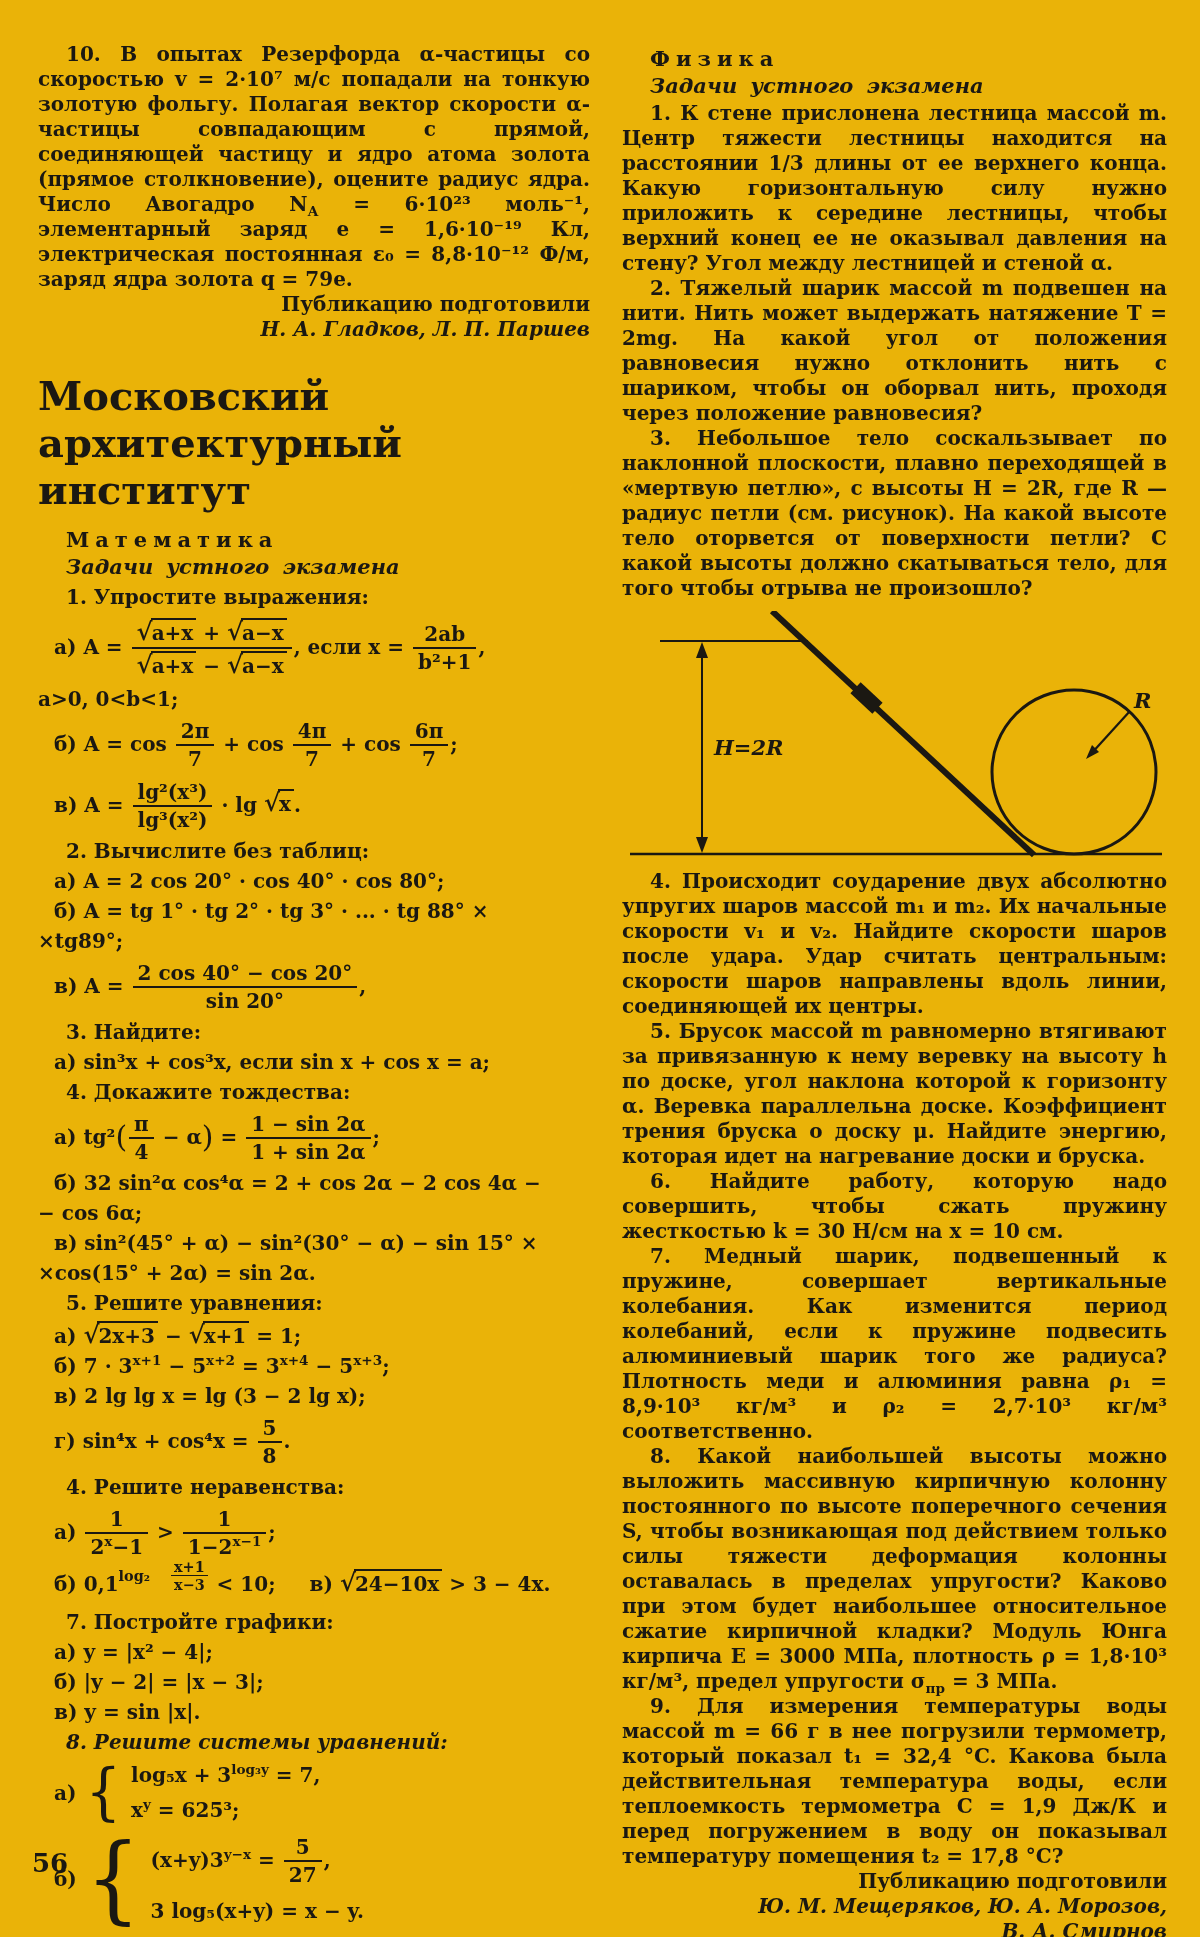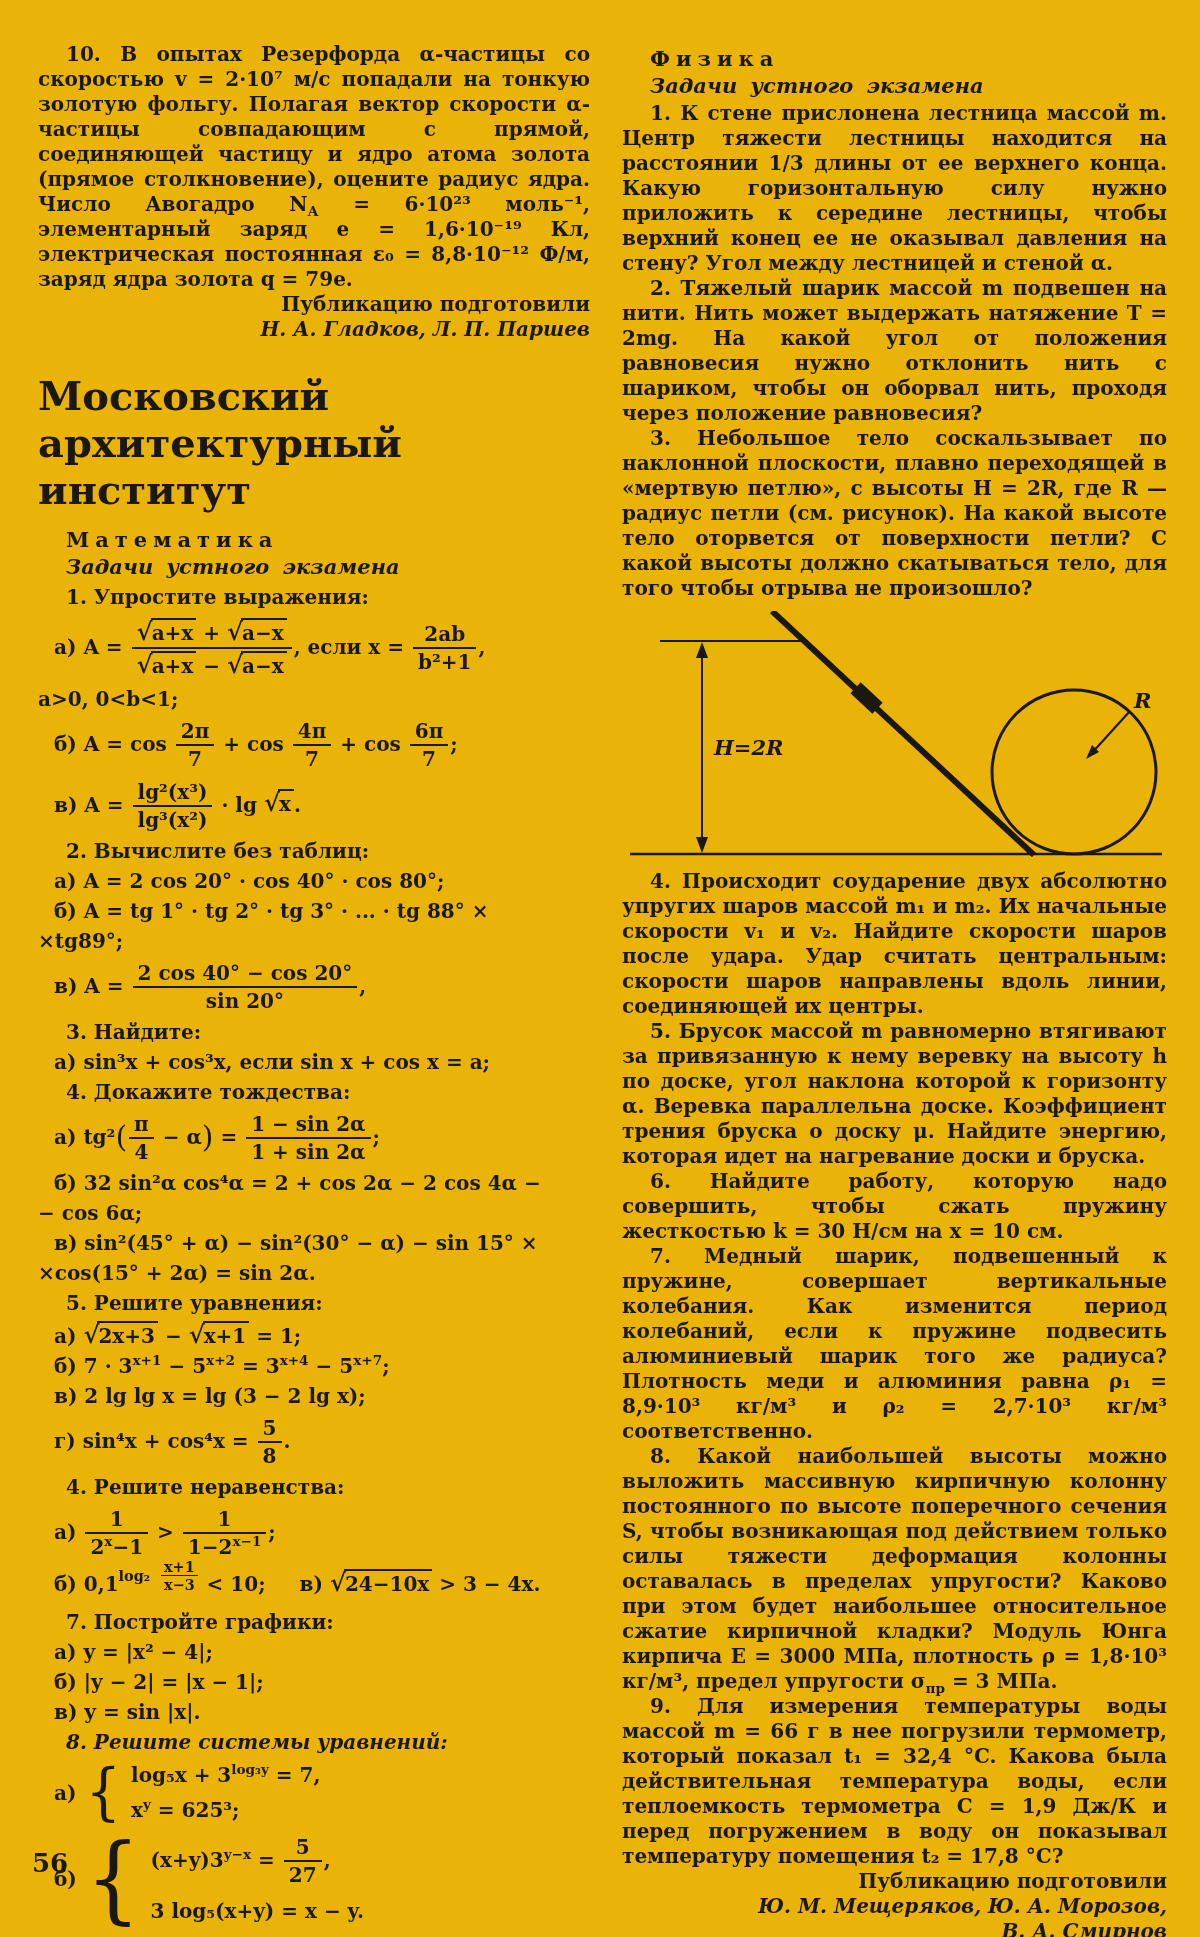--- a/index.html
+++ b/index.html
@@ -22,21 +22,21 @@
   .fml{font-size:20px;line-height:25px;font-weight:bold;margin:5px 0 5px 16px;text-align:left;}
   .frac{display:inline-flex;flex-direction:column;text-align:center;vertical-align:middle;margin:2px 2px;}
   .frac .num{display:block;border-bottom:2px solid currentColor;padding:0 5px 1px 5px;line-height:1.2;}
   .frac .den{display:block;padding:1px 5px 0 5px;line-height:1.2;}
   .sqrt{white-space:nowrap;text-align:center;}
   .sqrt .rad{font-size:1.22em;margin-right:-2px;}
   .sqrt .ovl{display:inline-block;border-top:2px solid currentColor;padding:1px 3px 0 1px;}
   sup{font-size:0.68em;line-height:0;}
   sub{font-size:0.68em;line-height:0;}
   .bp{font-size:1.5em;font-weight:normal;vertical-align:-0.1em;}
-  .supexp{display:inline-flex;align-items:center;gap:9px;position:relative;top:-0.65em;font-size:0.72em;}
+  .supexp{display:inline-flex;align-items:center;gap:19px;position:relative;top:-0.65em;font-size:0.72em;}
   .supexp .frac .num{border-bottom-width:1.5px;padding:0 3px;}
   .supexp .frac .den{padding:0 3px;}
   .sp{display:inline-block;width:34px;}
   .sys{display:flex;align-items:center;margin:7px 0 10px 16px;font-size:20px;font-weight:bold;}
   .slab{margin-right:9px;}
   .brace{font-size:56px;font-weight:normal;line-height:0.8;margin-right:10px;transform:scaleY(1.1);}
   .sys.tall .brace{font-size:86px;}
   .eqcol{display:flex;flex-direction:column;gap:9px;}
   .eql{display:block;line-height:1.3;}
   .fig{margin:10px 0 8px 0;}
@@ -123,21 +123,21 @@
     </div>
     <p class="fml">б)  32 sin²α cos⁴α = 2 + cos 2α − 2 cos 4α −</p>
     <p class="b cont">− cos 6α;</p>
     <p class="fml">в) sin²(45° + α) − sin²(30° − α) − sin 15° ×</p>
     <p class="b cont">×cos(15° + 2α) = sin 2α.</p>
 
     <p class="b qh">5. Решите уравнения:</p>
     <div class="fml">
       <span>а) </span><span class="sqrt"><span class="rad">√</span><span class="ovl">2x+3</span></span><span> − </span><span class="sqrt"><span class="rad">√</span><span class="ovl">x+1</span></span><span> = 1;</span>
     </div>
-    <p class="fml"><span>б) 7 · 3</span><sup>x+1</sup><span> − 5</span><sup>x+2</sup><span> = 3</span><sup>x+4</sup><span> − 5</span><sup>x+7</sup><span>;</span></p>
+    <p class="fml"><span>б) 7 · 3</span><sup>x+1</sup><span> − 5</span><sup>x+2</sup><span> = 3</span><sup>x+4</sup><span> − 5</span><sup>x+3</sup><span>;</span></p>
     <p class="fml">в) 2 lg lg x = lg (3 − 2 lg x);</p>
     <div class="fml">
       <span>г) sin⁴x + cos⁴x = </span><span class="frac">
           <span class="num">5</span>
           <span class="den">8</span>
         </span><span>.</span>
     </div>
 
     <p class="b qh">4. Решите неравенства:</p>
     <div class="fml">
@@ -154,21 +154,21 @@
           <span>log₂</span>
           <span class="frac">
             <span class="num">x+1</span>
             <span class="den">x−3</span>
           </span>
         </span><span> &lt; 10;</span><span class="sp"></span><span>в) </span><span class="sqrt"><span class="rad">√</span><span class="ovl">24−10x</span></span><span> &gt; 3 − 4x.</span>
     </div>
 
     <p class="b qh">7. Постройте графики:</p>
     <p class="fml">а) y = |x² − 4|;</p>
-    <p class="fml">б) |y − 2| = |x − 1|;</p>
+    <p class="fml">б) |y − 2| = |x − 3|;</p>
     <p class="fml">в) y = sin |x|.</p>
 
     <p class="b qh it">8. Решите системы уравнений:</p>
     <div class="sys">
       <span class="slab">а)</span>
       <span class="brace">{</span>
       <span class="eqcol">
         <span class="eql"><span>log₅x + 3</span><sup>log₃y</sup><span> = 7,</span></span>
         <span class="eql"><span>x</span><sup>y</sup><span> = 625³;</span></span>
       </span>

